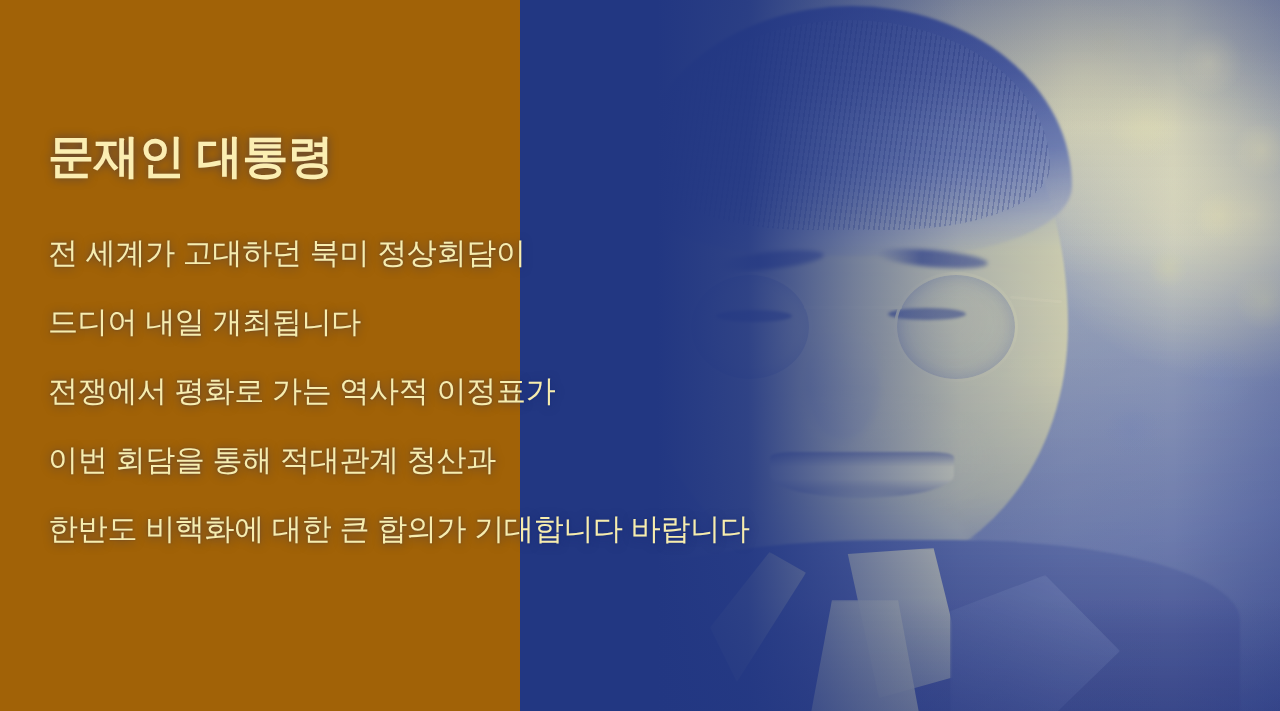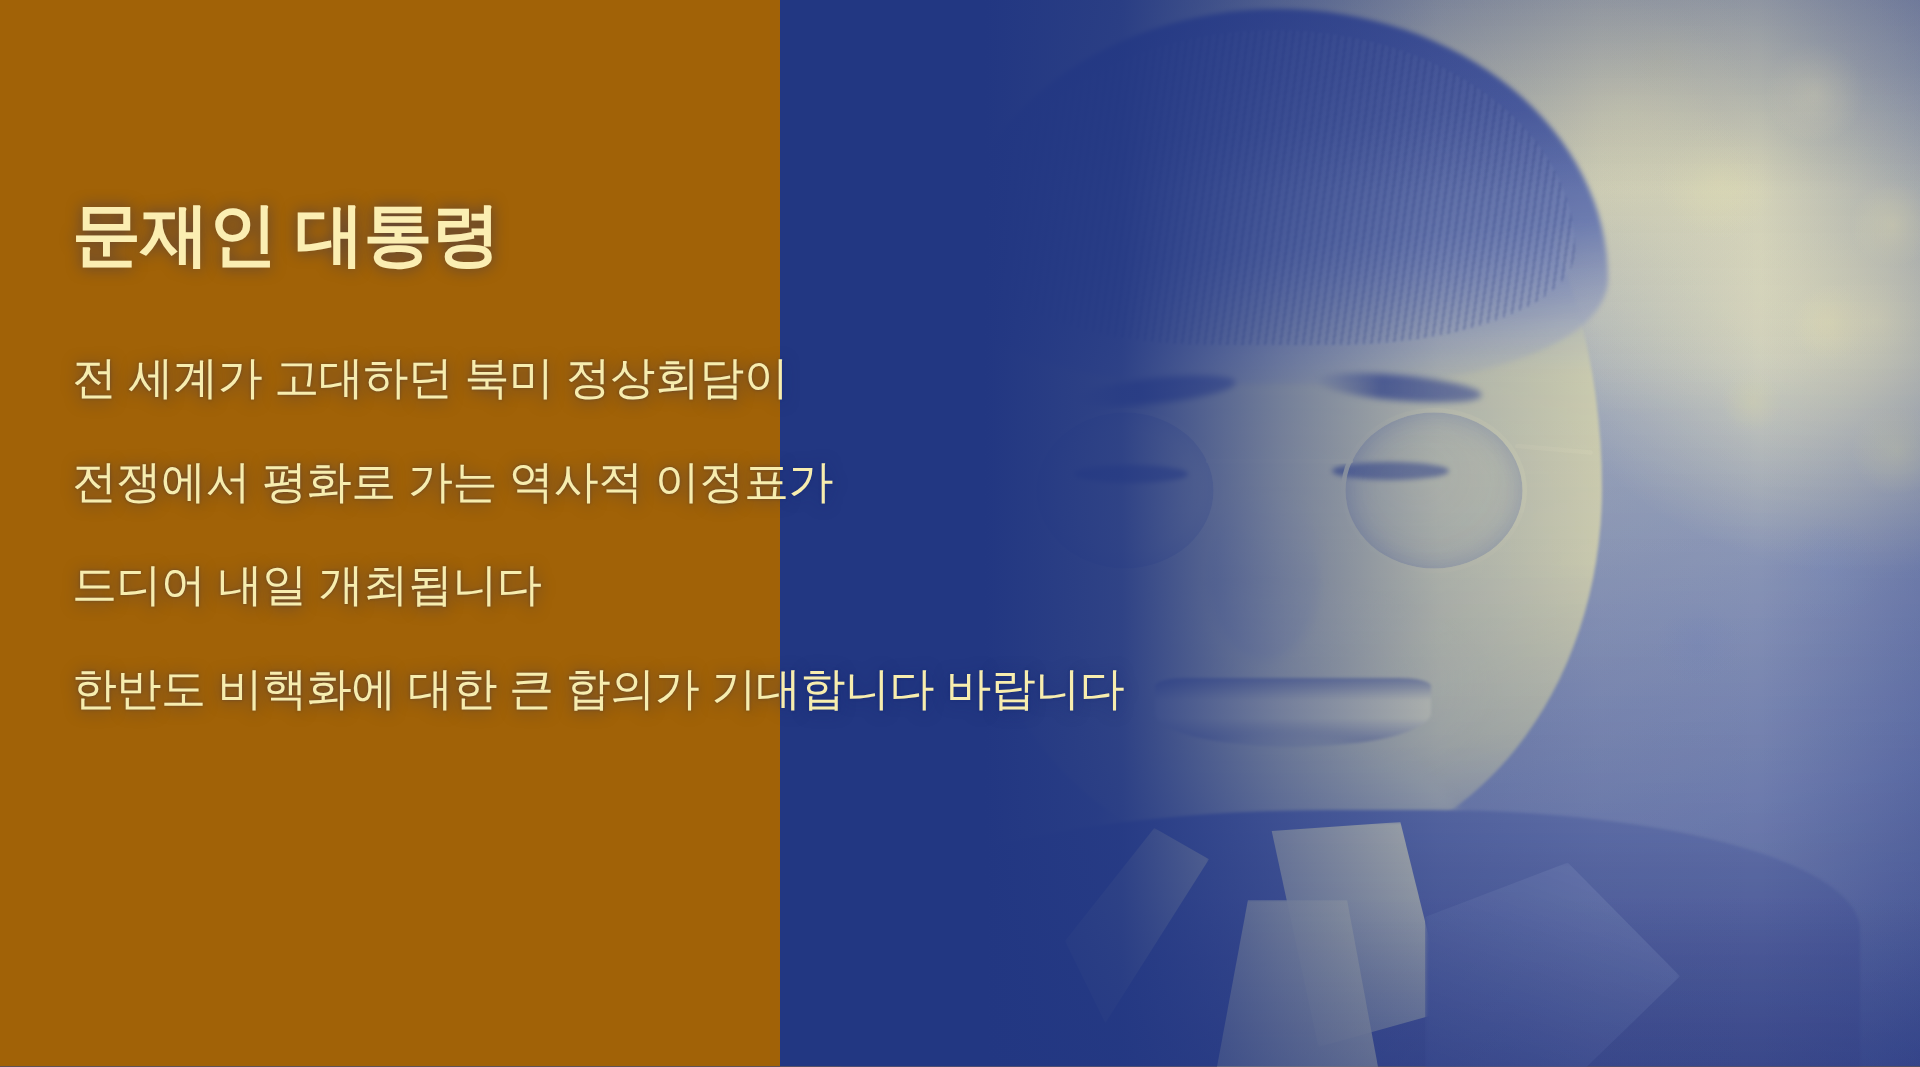--- a/index.html
+++ b/index.html
@@ -356,19 +356,20 @@
       <div class="vignette"></div>
       <div class="photo-fade"></div>
     </div>
   </div>
 
   <div class="content">
     <div class="speaker-title">문재인 대통령</div>
 
     <div class="quote">
       <div class="quote-line">전 세계가 고대하던 북미 정상회담이</div>
+      <div class="quote-line">드디어 내일 개최됩니다</div>
       <div class="quote-line">전쟁에서 평화로 가는 역사적 이정표가</div>
-      <div class="quote-line">드디어 내일 개최됩니다</div>
+      <div class="quote-line">이번 회담을 통해 적대관계 청산과</div>
       <div class="quote-line">한반도 비핵화에 대한 큰 합의가 기대합니다 바랍니다</div>
     </div>
   </div>
 
 </div>
 
 </body></html>

